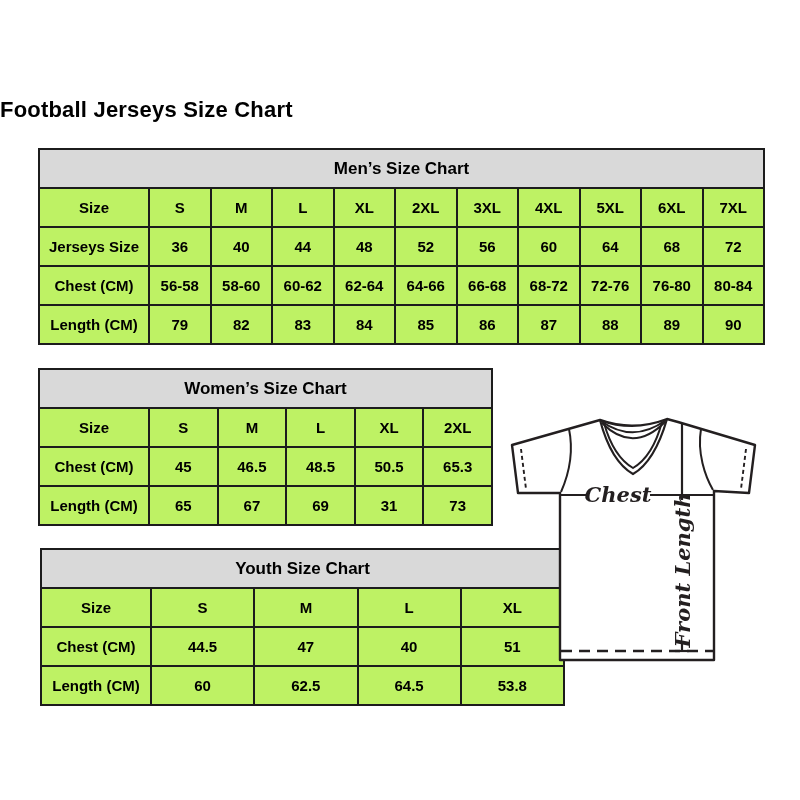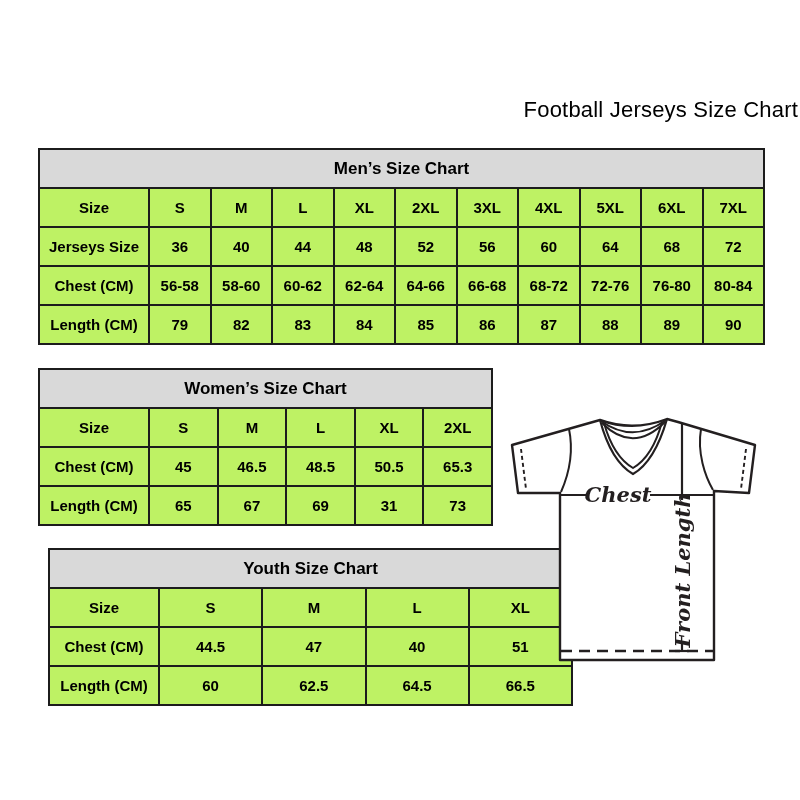--- a/index.html
+++ b/index.html
@@ -11,25 +11,25 @@
     width: 800px;
     height: 800px;
     position: relative;
     overflow: hidden;
     font-family: "Liberation Sans", sans-serif;
     color: #000;
   }
   .page-title {
     position: absolute;
     top: 97px;
-    left: 16px;
+    left: 0;
     width: 782px;
-    text-align: right;
+    text-align: left;
     font-size: 22px;
-    font-weight: normal;
+    font-weight: bold;
     letter-spacing: 0.2px;
   }
   table.size-table {
     position: absolute;
     border-collapse: collapse;
     table-layout: fixed;
     background: #bef264;
   }
   table.size-table th,
   table.size-table td {
@@ -43,21 +43,21 @@
     overflow: hidden;
     white-space: nowrap;
   }
   table.size-table th.chart-title {
     background: #d9d9d9;
     font-size: 17px;
   }
   col.c-label { width: 110px; }
   #men-table   { left: 38px; top: 148px; width: 727px; }
   #women-table { left: 38px; top: 368px; width: 455px; }
-  #youth-table { left: 48px; top: 548px; width: 525px; }
+  #youth-table { left: 40px; top: 548px; width: 525px; }
   .jersey-wrap {
     position: absolute;
     left: 500px;
     top: 398px;
     width: 270px;
     height: 282px;
   }
   .jersey-wrap svg { display: block; width: 100%; height: 100%; }
   .measure-label {
     font-family: "DejaVu Serif", serif;
@@ -199,21 +199,21 @@
         <td>44.5</td>
         <td>47</td>
         <td>40</td>
         <td>51</td>
       </tr>
       <tr>
         <td>Length (CM)</td>
         <td>60</td>
         <td>62.5</td>
         <td>64.5</td>
-        <td>66.5</td>
+        <td>53.8</td>
       </tr>
     </tbody>
 </table>
 
 <div class="jersey-wrap">
   <svg viewBox="0 0 270 282" xmlns="http://www.w3.org/2000/svg">
 
     <path d="M 100 22 Q 133 34 167 21 L 178 24 L 255 47 L 249 95 L 214 93 L 214 262 L 60 262 L 60 95 L 18 95 L 12 47 Z" fill="#ffffff" stroke="#231f20" stroke-width="2.4" stroke-linejoin="round"></path>
 
     <path d="M 101 23 Q 133 46 166 22" fill="none" stroke="#231f20" stroke-width="2"></path>

